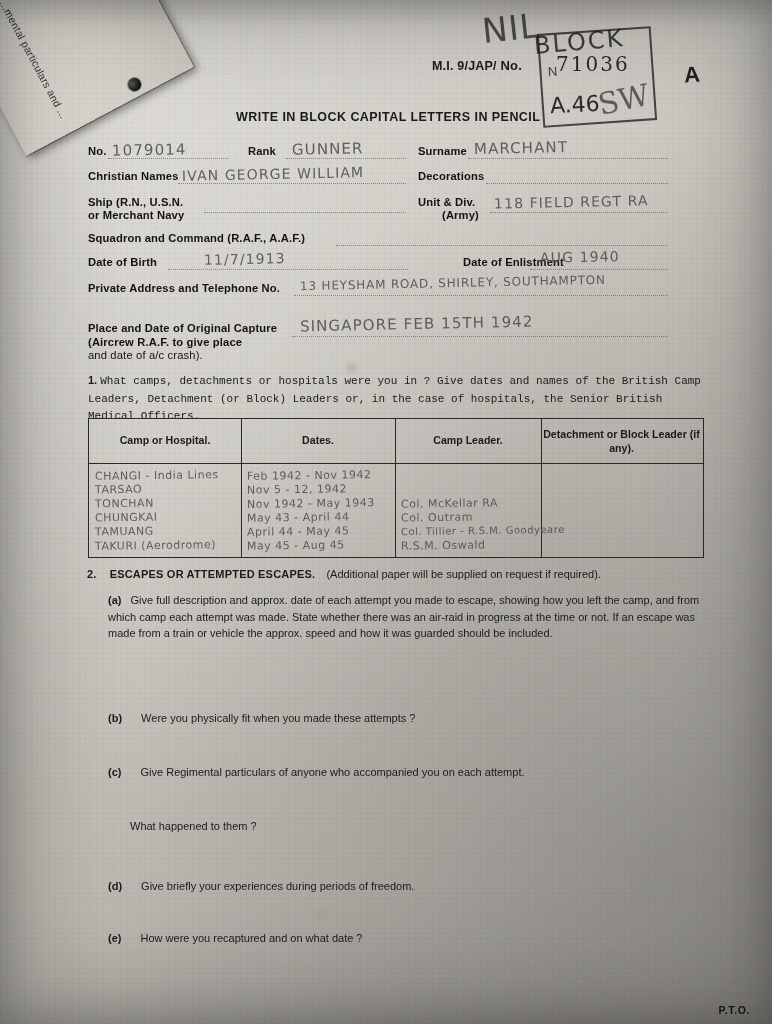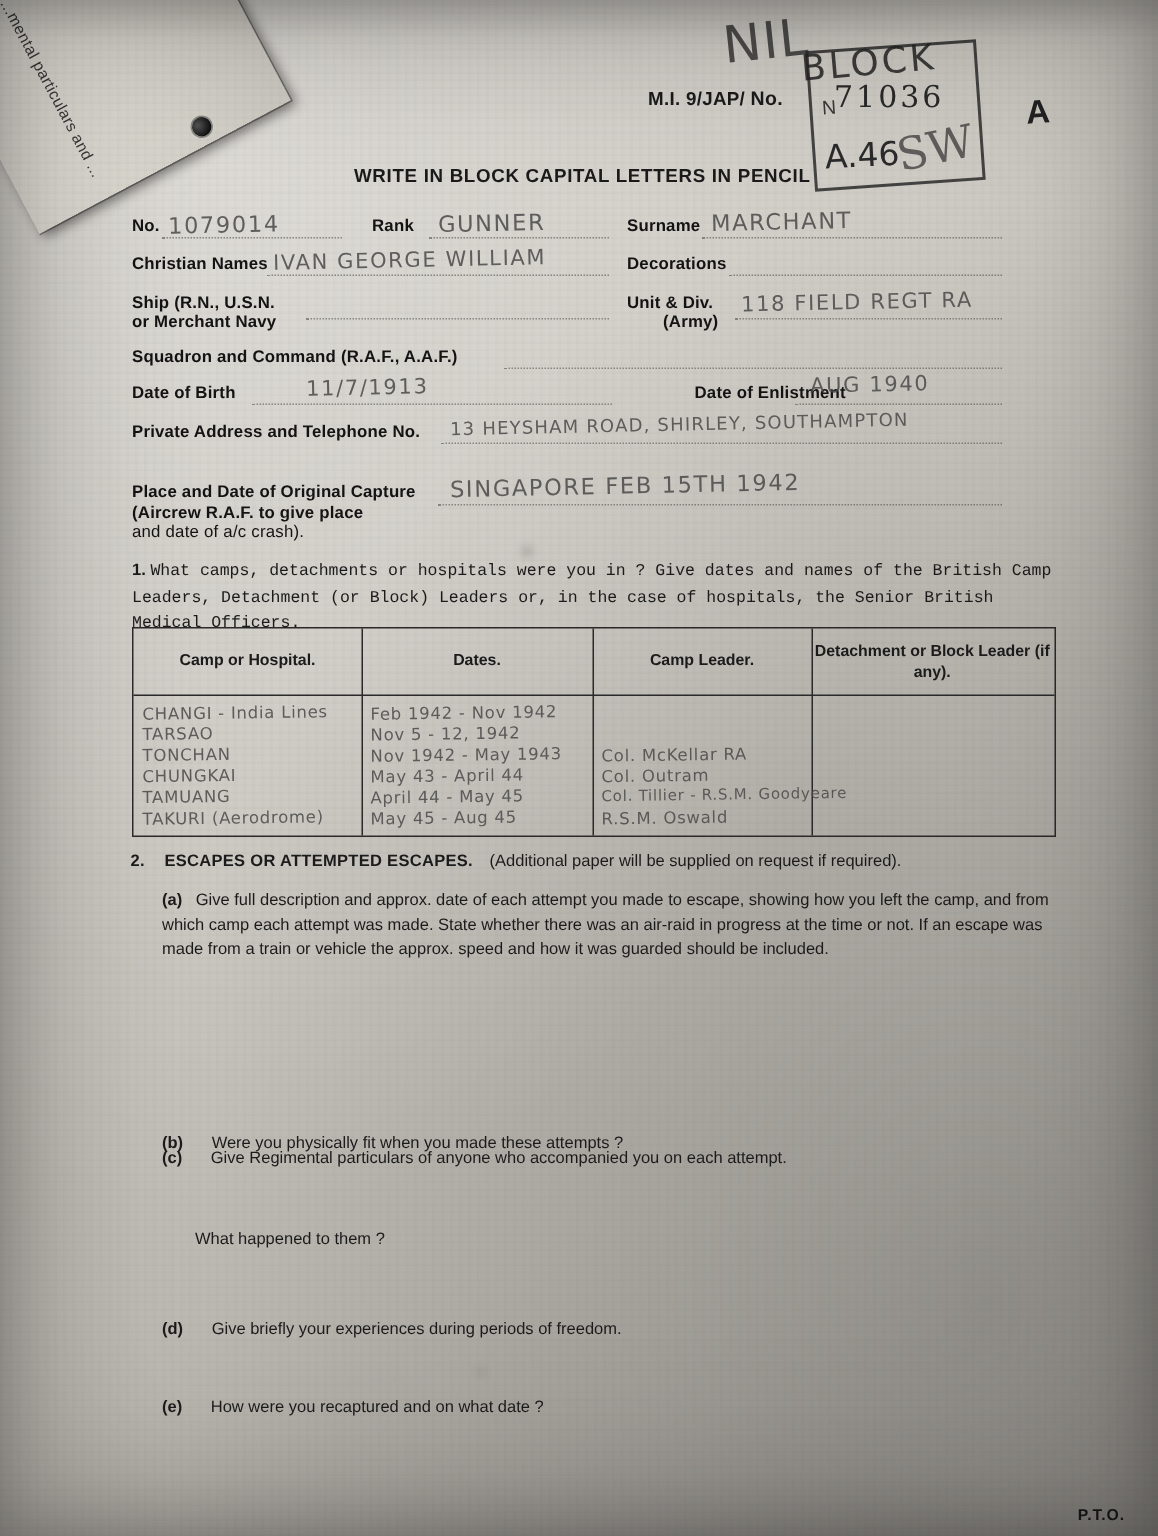--- a/index.html
+++ b/index.html
@@ -255,21 +255,21 @@
       <span class="head" style="margin-left:10px;">ESCAPES OR ATTEMPTED ESCAPES.</span>
       <span style="margin-left:8px;">(Additional paper will be supplied on request if required).</span>
     </div>
   </div>
 
   <div class="sub" style="left:108px;top:592px;width:598px;">
     <span style="font-weight:bold;">(a)</span>
     <span style="margin-left:6px;">Give full description and approx. date of each attempt you made to escape, showing how you left the camp, and from which camp each attempt was made.  State whether there was an air-raid in progress at the time or not.  If an escape was made from a train or vehicle the approx. speed and how it was guarded should be included.</span>
   </div>
 
-  <div class="sub" style="left:108px;top:710px;width:598px;margin-top:44px;">
+  <div class="sub" style="left:108px;top:710px;width:598px;">
     <span style="font-weight:bold;">(b)</span>
     <span style="margin-left:16px;">Were you physically fit when you made these attempts ?</span>
   </div>
 
   <div class="sub" style="left:108px;top:764px;width:598px;">
     <span style="font-weight:bold;">(c)</span>
     <span style="margin-left:16px;">Give Regimental particulars of anyone who accompanied you on each attempt.</span>
   </div>
 
   <div class="sub" style="left:130px;top:818px;width:560px;">What happened to them ?</div>

